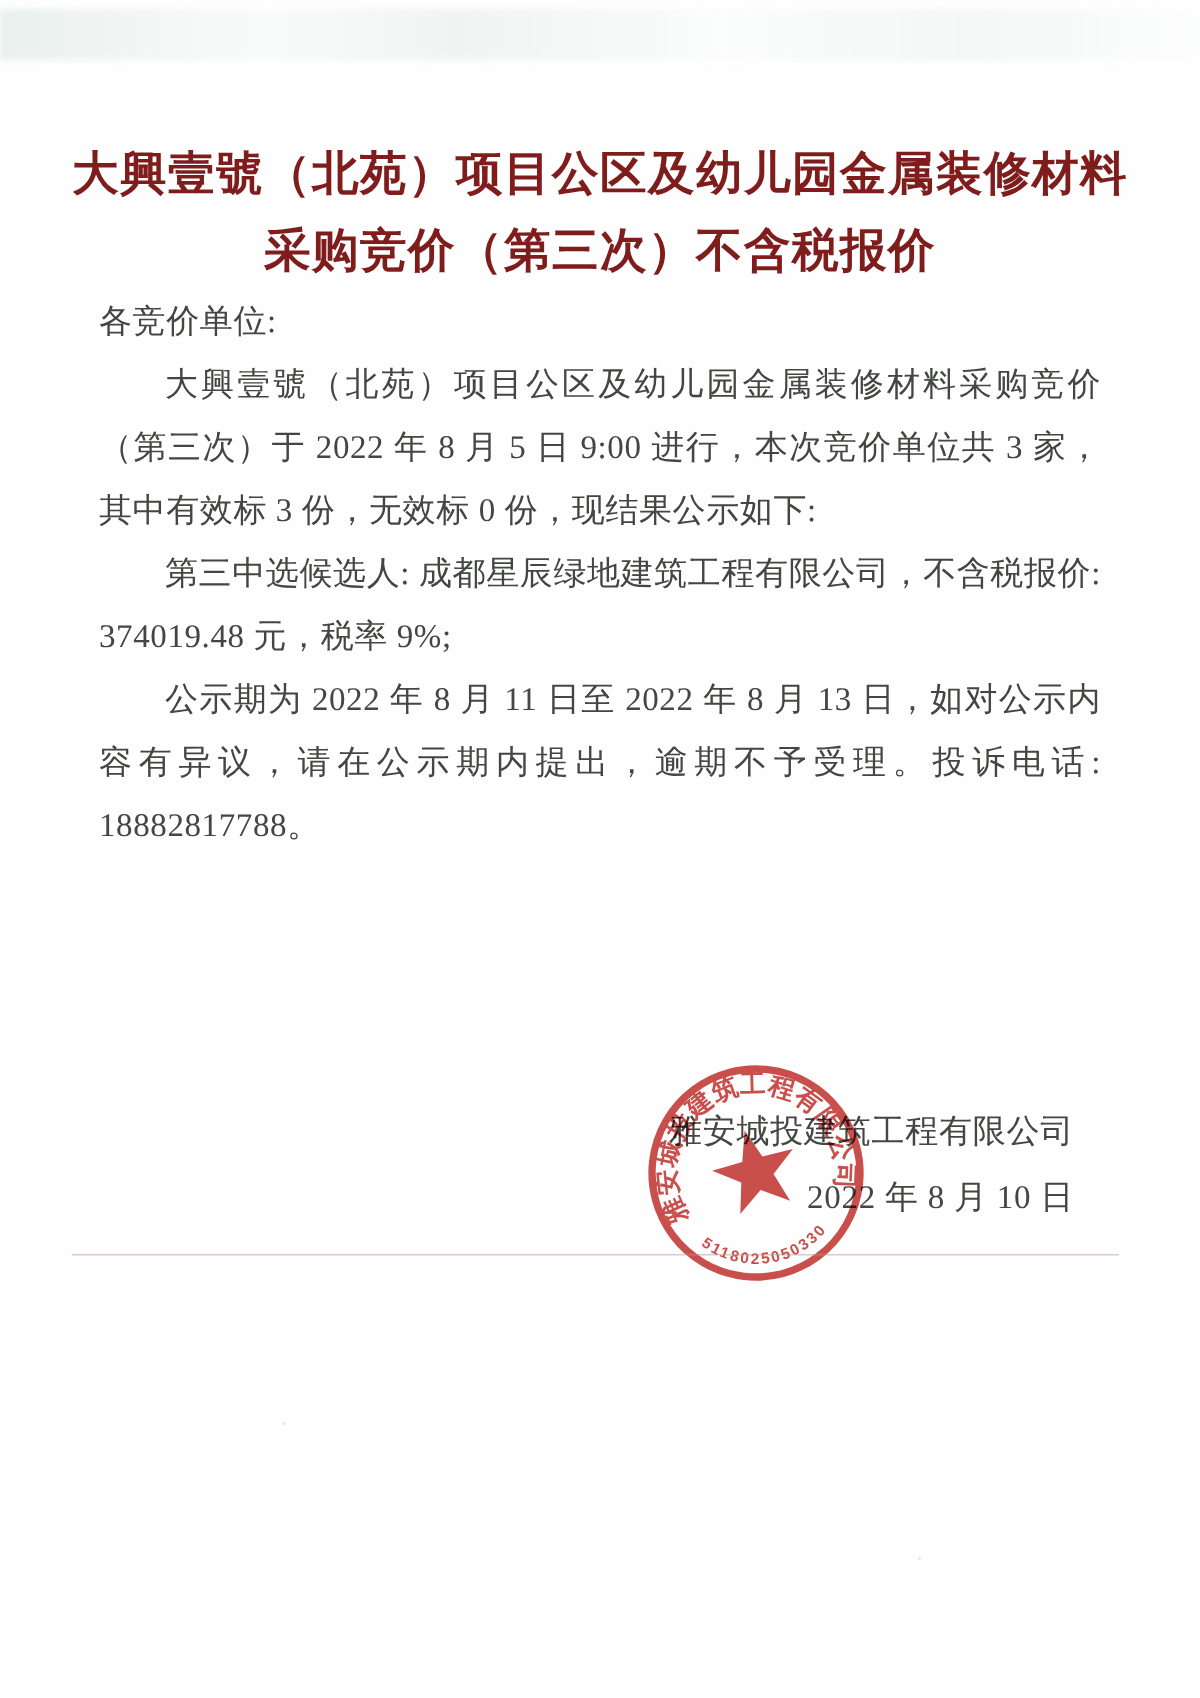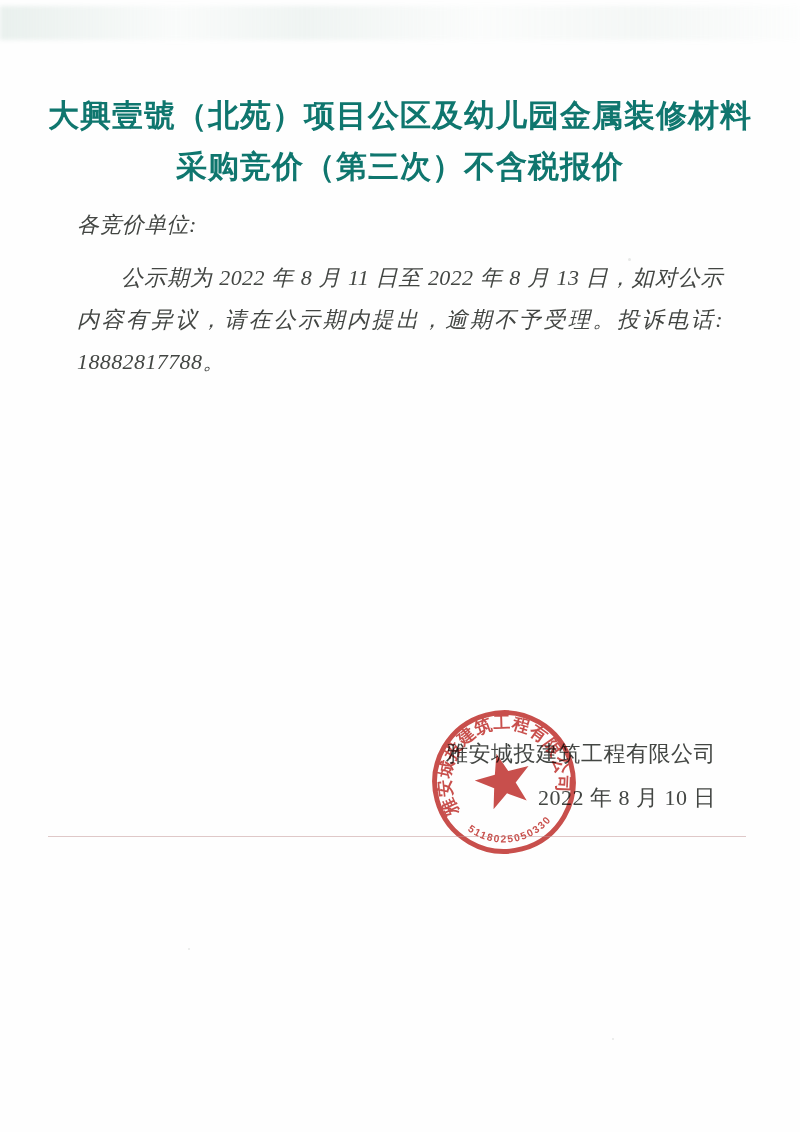--- a/index.html
+++ b/index.html
@@ -21,31 +21,31 @@
       rgba(238,244,241,.08) 100%);
     filter:blur(2px);
   }
   .speck{position:absolute;border-radius:50%;background:rgba(90,100,95,.14);}
   .title-block{
     position:absolute;top:90px;left:36px;width:728px;
     text-align:center;
     font-family:"Liberation Sans","DejaVu Sans",sans-serif;
     font-weight:700;
     font-size:31px;line-height:51px;
-    color:#0f766e;
+    color:#7f1d1d;
     letter-spacing:1px;
   }
   .content{
     position:absolute;top:193px;left:66px;width:668px;
     font-size:22px;line-height:42px;
     color:#434643;
     text-align:justify;
     letter-spacing:.4px;
   }
-  .content p{margin:11px;font-style:italic;}
+  .content p{margin:0;}
   .indent{text-indent:2em;}
   .signature{
     position:absolute;top:732px;left:66px;width:650px;
     text-align:right;
     font-size:22px;line-height:44px;
     color:#434643;
     letter-spacing:.5px;
   }
   .seal{
     position:absolute;left:421px;top:699px;width:166px;height:166px;
@@ -71,20 +71,22 @@
   <div class="speck" style="left:188px;top:948px;width:2px;height:2px;"></div>
   <div class="speck" style="left:612px;top:1038px;width:2px;height:2px;"></div>
 
   <div class="title-block">
     <div>大興壹號（北苑）项目公区及幼儿园金属装修材料</div>
     <div>采购竞价（第三次）不含税报价</div>
   </div>
 
   <div class="content">
     <p>各竞价单位:</p>
+    <p class="indent">大興壹號（北苑）项目公区及幼儿园金属装修材料采购竞价（第三次）于 2022 年 8 月 5 日 9:00 进行，本次竞价单位共 3 家，其中有效标 3 份，无效标 0 份，现结果公示如下:</p>
+    <p class="indent">第三中选候选人: 成都星辰绿地建筑工程有限公司，不含税报价: 374019.48 元，税率 9%;</p>
     <p class="indent">公示期为 2022 年 8 月 11 日至 2022 年 8 月 13 日，如对公示内容有异议，请在公示期内提出，逾期不予受理。投诉电话: 18882817788。</p>
   </div>
 
   <div class="signature">
     <div>雅安城投建筑工程有限公司</div>
     <div>2022 年 8 月 10 日</div>
   </div>
 
   <svg class="seal" viewBox="0 0 170 170" aria-hidden="true">
     <defs>

